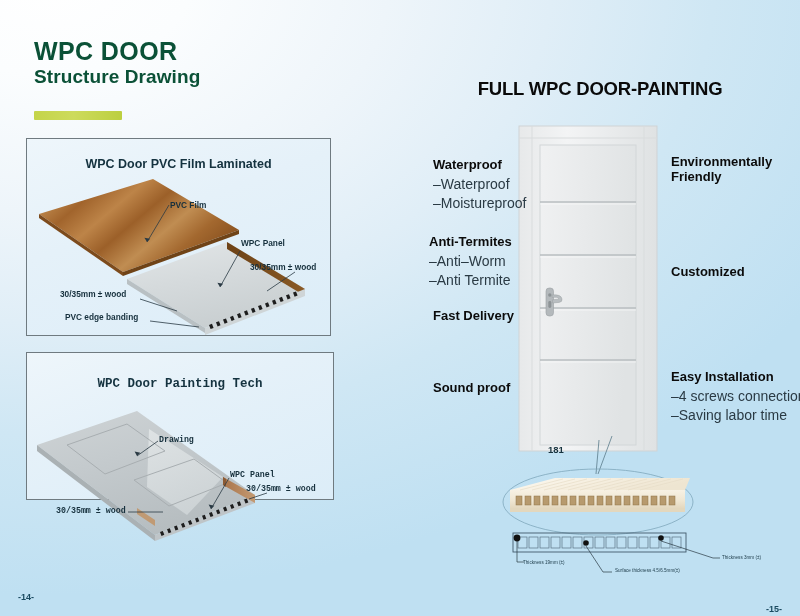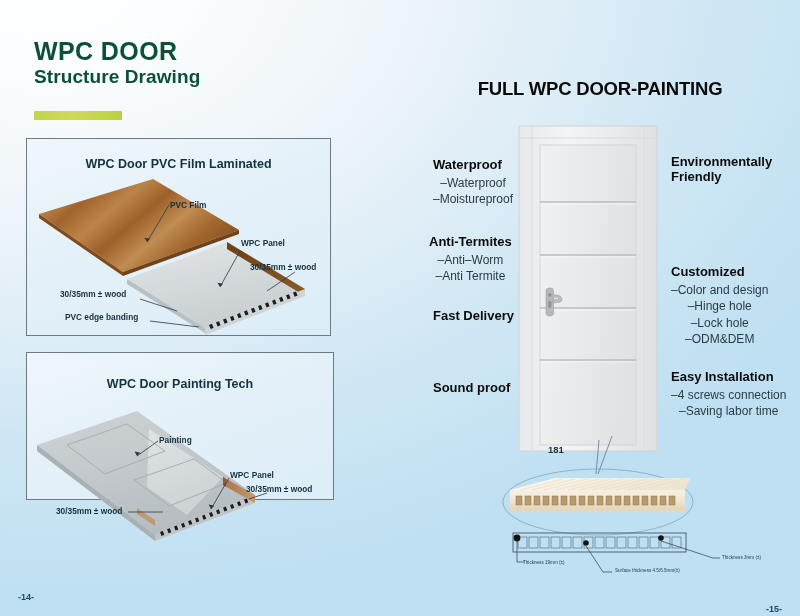--- a/index.html
+++ b/index.html
@@ -35,21 +35,21 @@
     width: 88px; height: 9px;
     background: linear-gradient(90deg, #c4d44a 0%, #cddb5c 45%, #bccf3f 100%);
     border-radius: 1px;
   }
   .diagram-box {
     position: absolute;
     border: 1.6px solid #6f7a80;
     background: linear-gradient(160deg, #eef6fb 0%, #e5f1f9 40%, #dcedf8 100%);
   }
   #box1 { left: 26px; top: 138px; width: 305px; height: 198px; }
-  #box2 { left: 26px; top: 352px; width: 308px; height: 148px; }
+  #box2 { left: 26px; top: 352px; width: 308px; height: 148px; font-family: Liberation Mono, monospace; }
   .box-title {
     position: absolute; left: 0; right: 0;
     text-align: center;
     font-size: 12.5px; font-weight: bold; color: #14323f;
   }
   #box1 .box-title { top: 18px; }
   #box2 .box-title { top: 24px; }
   .lbl {
     position: absolute; font-size: 8.3px; font-weight: bold;
     color: #16303d; white-space: nowrap; line-height: 1;
@@ -70,23 +70,22 @@
     letter-spacing: -.2px;
   }
   .feat { position: absolute; }
   .feat-h {
     font-size: 13px; font-weight: bold; color: #0b0b0b;
     line-height: 1.14; white-space: nowrap;
   }
   .feat-h.wrap { white-space: normal; }
   .feat-ul { list-style: none; margin-top: 2px; }
   .feat-ul li {
-    font-size: 12px; color: #2a3a44; line-height: 1.38;
+    font-size: 14px; color: #2a3a44; line-height: 1.38;
     white-space: nowrap;
-    text-align: center;
   }
   .feat-left { text-align: left; }
   #f-water { left: 33px; top: 146px; }
   #f-term  { left: 29px; top: 223px; }
   #f-fast  { left: 33px; top: 297px; }
   #f-sound { left: 33px; top: 369px; }
   #f-eco   { left: 271px; top: 143px; width: 124px; }
   #f-cust  { left: 271px; top: 253px; }
   #f-easy  { left: 271px; top: 358px; }
 
@@ -255,21 +254,21 @@
           <path d="M202,125 L184,156"></path>
           <path d="M240,140 L222,146"></path>
           <path d="M101,159 L136,159"></path>
         </g>
         <g fill="#2a3a44">
           <polygon points="110,103 107.6,98.5 113.4,99.8"></polygon>
           <polygon points="184,156 181.6,151.5 187.4,152.8"></polygon>
         </g>
       </svg>
 
-      <div class="lbl" style="left:132px; top:83px;">Painting</div>
+      <div class="lbl" style="left:132px; top:83px;">Drawing</div>
       <div class="lbl" style="left:203px; top:118px;">WPC Panel</div>
       <div class="lbl" style="left:219px; top:132px;">30/35mm ± wood</div>
       <div class="lbl" style="left:29px; top:154px;">30/35mm ± wood</div>
     </div>
 
     <div class="pgnum" id="pg-left">-14-</div>
   </div>
 
   <div id="right-page">
 
@@ -435,26 +434,20 @@
     <div class="feat feat-left" id="f-sound">
       <div class="feat-h">Sound proof</div>
     </div>
 
     <div class="feat" id="f-eco">
       <div class="feat-h wrap">Environmentally Friendly</div>
     </div>
 
     <div class="feat" id="f-cust">
       <div class="feat-h">Customized</div>
-      <ul class="feat-ul">
-        <li>–Color and design</li>
-        <li>–Hinge hole</li>
-        <li>–Lock hole</li>
-        <li>–ODM&amp;DEM</li>
-      </ul>
     </div>
 
     <div class="feat" id="f-easy">
       <div class="feat-h">Easy Installation</div>
       <ul class="feat-ul">
         <li>–4 screws connection</li>
         <li>–Saving labor time</li>
       </ul>
     </div>
 

